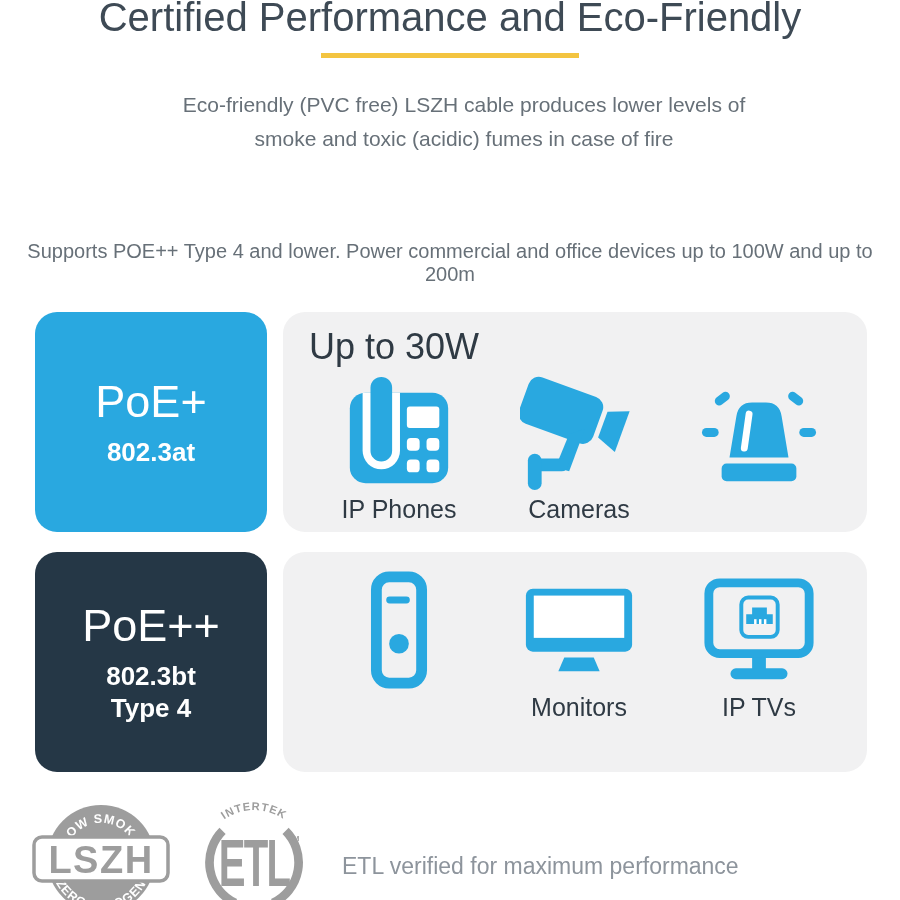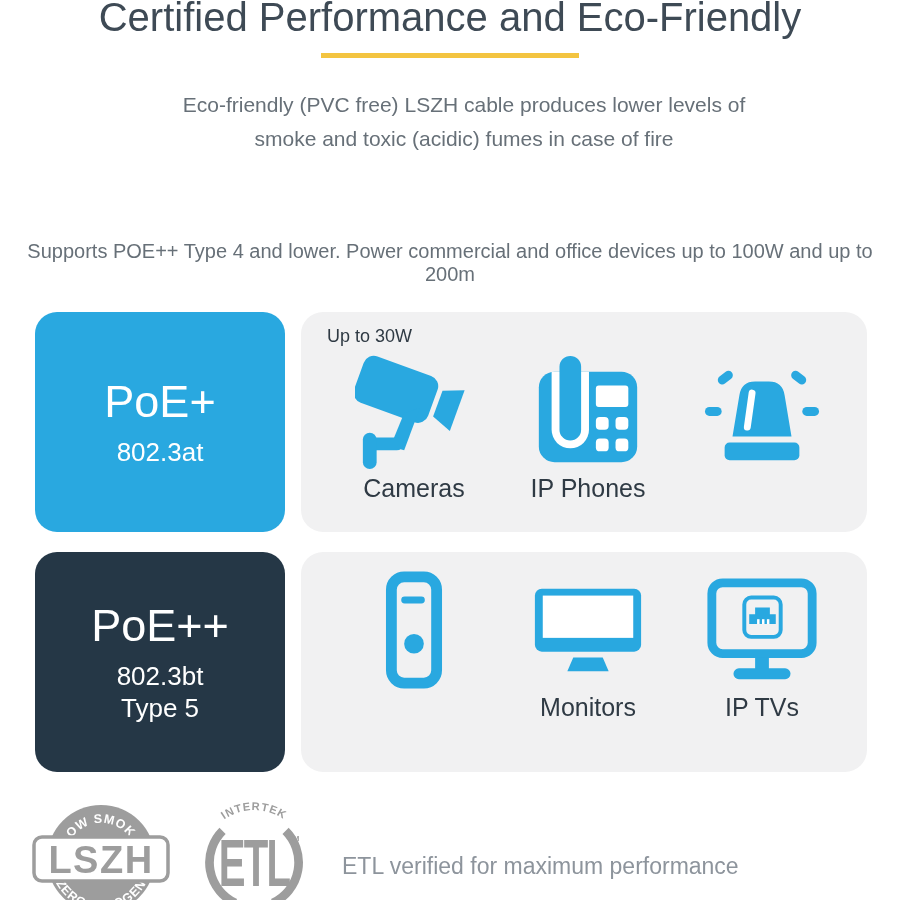--- a/index.html
+++ b/index.html
@@ -12,29 +12,29 @@
   .page{width:900px;height:900px;background:#fff;overflow:hidden;
         font-family:"Liberation Sans",sans-serif;}
   .title{margin-top:-5px;text-align:center;font-size:40px;font-weight:400;
          color:var(--title);}
   .title-underline{width:258px;height:5px;background:var(--yellow);margin:13px auto 0;}
   .subtitle{margin-top:30px;text-align:center;font-size:21px;line-height:34px;
             color:var(--body);padding-left:28px;}
   .supports{margin-top:84px;text-align:center;font-size:20px;color:var(--body);}
   .rows{margin:26px 33px 0 35px;}
   .row{display:flex;gap:16px;height:220px;margin-bottom:20px;}
-  .card{width:250px;border-radius:22px;color:#fff;display:flex;flex-direction:column;
+  .card{width:232px;border-radius:22px;color:#fff;display:flex;flex-direction:column;
         align-items:center;justify-content:center;flex-shrink:0;}
   .card.blue{background:var(--blue);}
   .card.navy{background:var(--navy);}
   .card-title{font-size:45px;}
-  .card-sub{font-size:26px;line-height:32px;margin-top:8px;text-align:center;}
+  .card-sub{font-size:26px;line-height:32px;margin-top:8px;text-align:center;font-weight:bold;}
   .panel{flex:1;background:var(--panel);border-radius:22px;
          padding:14px 18px 0 26px;}
-  .panel-title{font-size:18px;color:var(--dark-label);}
+  .panel-title{font-size:36px;color:var(--dark-label);}
   .icon-row{display:flex;margin-top:4px;}
   .icon-col{flex:1;display:flex;flex-direction:column;align-items:center;}
   .device{width:118px;height:120px;}
   .icon-label{font-size:25px;color:var(--dark-label);margin-top:3px;white-space:nowrap;}
   .b{fill:var(--blue);}
   .w{fill:#fff;}
   .gb{fill:var(--badge);}
   .wt{fill:#fff;font-weight:bold;}
   .footer{display:flex;align-items:center;margin:28px 0 0 32px;gap:22px;}
   .caption{font-size:23px;color:var(--caption);margin-top:10px;}
@@ -61,43 +61,43 @@
         <div class="card-title">PoE+</div>
         <div class="card-sub">802.3at</div>
         <div class="card-sub" style="margin-top:0"></div>
       </div>
       <div class="panel">
         <div class="panel-title">Up to 30W</div>
         <div class="icon-row">
 
           <div class="icon-col">
             <svg class="device" viewBox="0 0 120 120">
-              <g transform="rotate(20 55 45)">
-                <rect x="0" y="18" width="80" height="50" rx="11" class="b"></rect>
-                <path d="M85 28 L106 20 L106 64 L85 56 Z" class="b"></path>
-              </g>
-              <path d="M50 62 L66 57 L50 100 L36 96 Z" class="b"></path>
-              <rect x="13" y="87" width="36" height="13" rx="6.5" class="b"></rect>
-              <rect x="8" y="82" width="14" height="37" rx="7" class="b"></rect>
-            </svg>
-            <div class="icon-label">Cameras</div>
-          </div>
-
-          <div class="icon-col">
-            <svg class="device" viewBox="0 0 120 120">
               <rect x="10" y="20" width="100" height="92" rx="16" class="b"></rect>
               <path d="M23 20 h38 v59 a19 19 0 0 1 -38 0 Z" class="w"></path>
               <rect x="31" y="4" width="22" height="86" rx="11" class="b"></rect>
               <rect x="68" y="34" width="33" height="22" rx="3" class="w"></rect>
               <rect x="68" y="66" width="13" height="13" rx="4" class="w"></rect>
               <rect x="88" y="66" width="13" height="13" rx="4" class="w"></rect>
               <rect x="68" y="88" width="13" height="13" rx="4" class="w"></rect>
               <rect x="88" y="88" width="13" height="13" rx="4" class="w"></rect>
             </svg>
             <div class="icon-label">IP Phones</div>
+          </div>
+
+          <div class="icon-col">
+            <svg class="device" viewBox="0 0 120 120">
+              <g transform="rotate(20 55 45)">
+                <rect x="0" y="18" width="80" height="50" rx="11" class="b"></rect>
+                <path d="M85 28 L106 20 L106 64 L85 56 Z" class="b"></path>
+              </g>
+              <path d="M50 62 L66 57 L50 100 L36 96 Z" class="b"></path>
+              <rect x="13" y="87" width="36" height="13" rx="6.5" class="b"></rect>
+              <rect x="8" y="82" width="14" height="37" rx="7" class="b"></rect>
+            </svg>
+            <div class="icon-label">Cameras</div>
           </div>
 
           <div class="icon-col">
             <svg class="device" viewBox="0 0 120 120">
               <path d="M30 86 L37 44 Q39 30 53 30 L67 30 Q81 30 83 44 L90 86 Z" class="b"></path>
               <rect x="44" y="38" width="7" height="42" rx="3.5" class="w" transform="rotate(8 47 59)"></rect>
               <rect x="22" y="92" width="76" height="18" rx="5" class="b"></rect>
               <rect x="2" y="56" width="17" height="9" rx="4.5" class="b"></rect>
               <rect x="101" y="56" width="17" height="9" rx="4.5" class="b"></rect>
               <rect x="14" y="22" width="17" height="9" rx="4.5" class="b" transform="rotate(-38 22 26)"></rect>
@@ -106,21 +106,21 @@
           </div>
 
         </div>
       </div>
     </div>
 
     <div class="row">
       <div class="card navy">
         <div class="card-title">PoE++</div>
         <div class="card-sub">802.3bt</div>
-        <div class="card-sub" style="margin-top:0">Type 5</div>
+        <div class="card-sub" style="margin-top:0">Type 4</div>
       </div>
       <div class="panel">
         <div class="icon-row">
 
           <div class="icon-col">
             <svg class="device" viewBox="0 0 120 120">
               <rect x="37" y="6" width="46" height="108" rx="13" fill="none" stroke="var(--blue)" stroke-width="11"></rect>
               <rect x="47" y="26" width="24" height="7" rx="3.5" class="b"></rect>
               <circle cx="60" cy="74" r="10" class="b"></circle>
             </svg>

